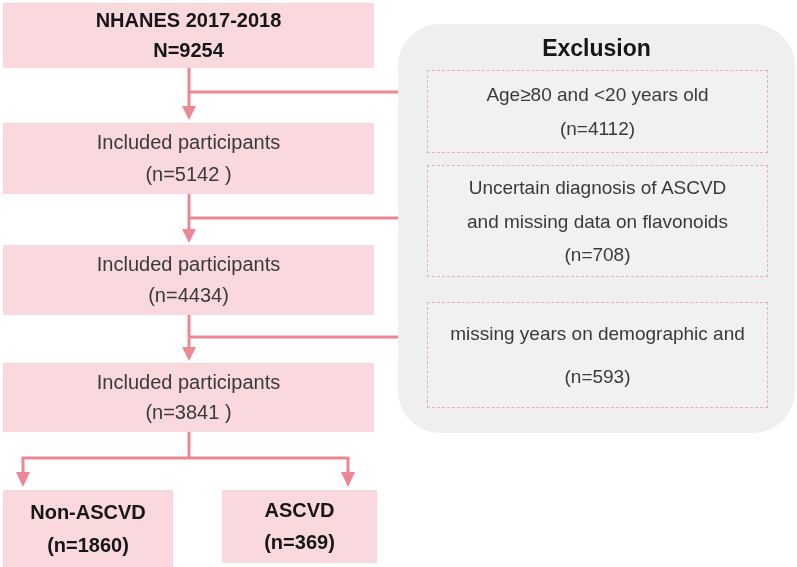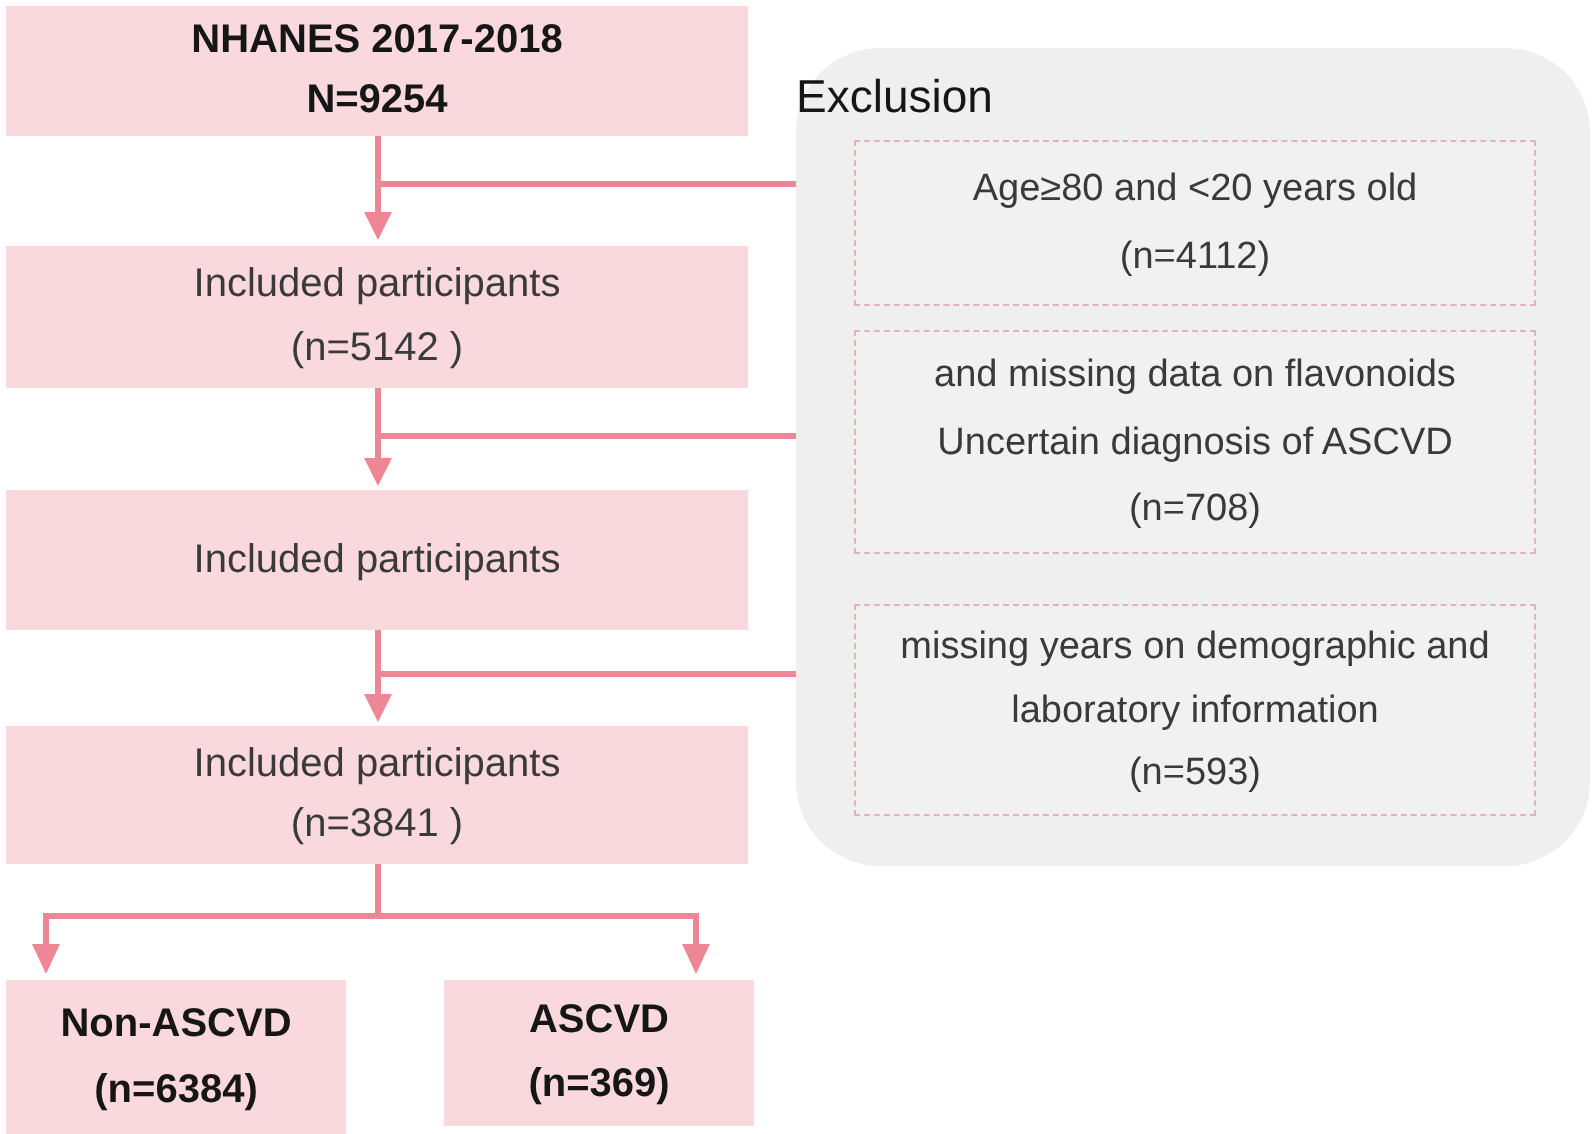--- a/index.html
+++ b/index.html
@@ -29,21 +29,22 @@
 
   .panel{
     position:absolute;
     left:398px;top:24px;width:397px;height:409px;
     background:var(--panel-gray);
     border-radius:42px;
   }
   .panel-title{
     position:absolute;
     left:0;top:11px;width:100%;
-    font-size:23px;font-weight:normal;color:var(--text-black);
+    text-align:center;
+    font-size:23px;font-weight:bold;color:var(--text-black);
   }
   .exbox{
     position:absolute;
     background:var(--inner-box-bg);
     border:1px dashed var(--inner-box-border);
     display:flex;flex-direction:column;align-items:center;justify-content:space-evenly;
     text-align:center;
     color:var(--text-dark);
     font-size:19px;line-height:23px;
   }
@@ -93,51 +94,51 @@
     <div>N=9254</div>
   </div>
 
   <div class="pinkbox" style="left:3px;top:123px;width:371px;height:71px;">
     <div>Included participants</div>
     <div>(n=5142 )</div>
   </div>
 
   <div class="pinkbox" style="left:3px;top:245px;width:371px;height:70px;">
     <div>Included participants</div>
+    <div>(n=4434)</div>
   </div>
 
   <div class="pinkbox" style="left:3px;top:363px;width:371px;height:69px;">
     <div>Included participants</div>
     <div>(n=3841 )</div>
   </div>
 
   <div class="pinkbox bold" style="left:3px;top:490px;width:170px;height:78px;">
     <div>Non-ASCVD</div>
-    <div>(n=6384)</div>
+    <div>(n=1860)</div>
   </div>
 
   <div class="pinkbox bold" style="left:222px;top:490px;width:155px;height:73px;">
     <div>ASCVD</div>
     <div>(n=369)</div>
   </div>
 
   <div class="panel">
     <div class="panel-title">Exclusion</div>
   </div>
 
   <div class="exbox exbox-a">
     <div>Age≥80 and &lt;20 years old</div>
     <div>(n=4112)</div>
   </div>
 
   <div class="exbox exbox-b">
+    <div>Uncertain diagnosis of ASCVD</div>
     <div>and missing data on flavonoids</div>
-    <div>Uncertain diagnosis of ASCVD</div>
     <div>(n=708)</div>
   </div>
 
   <div class="exbox exbox-c">
     <div>missing years on demographic and</div>
-    <div>laboratory information</div>
     <div>(n=593)</div>
   </div>
 
 </div>
 
 </body></html>

